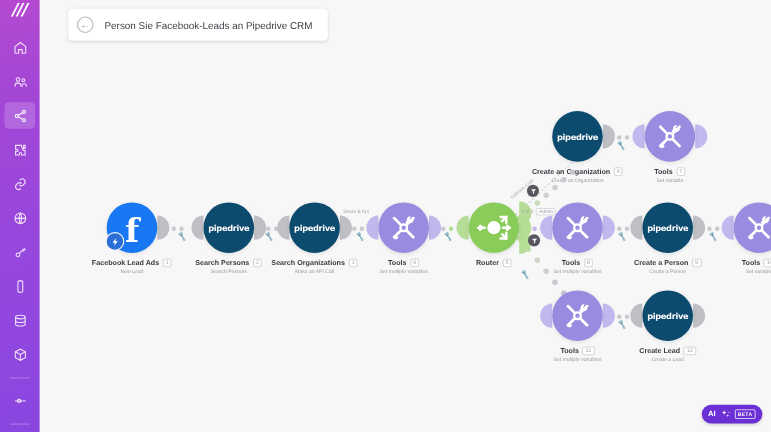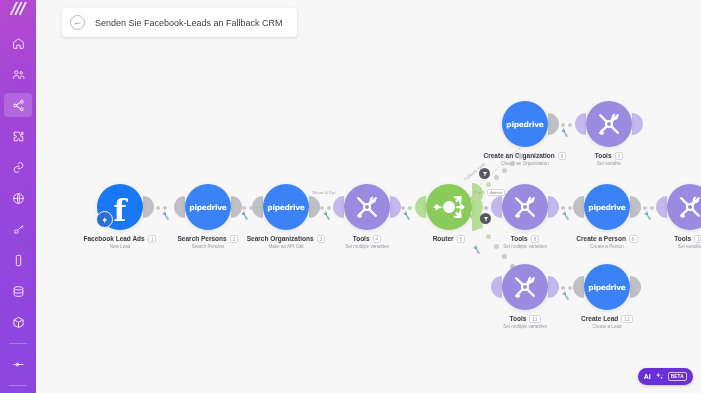--- a/index.html
+++ b/index.html
@@ -67,21 +67,21 @@
     position: absolute;
     width: 0; height: 0;
   }
   .node .bubble {
     position: absolute; left: -23px; top: -23px;
     width: 46px; height: 46px; border-radius: 50%;
     display: flex; align-items: center; justify-content: center;
     box-shadow: 0 1px 4px rgba(0,0,0,0.10);
     cursor: pointer; z-index: 4;
   }
-  .node .bubble.dark { background: #3b82f6; text-align: right; }
+  .node .bubble.dark { background: #0c4a6e; text-align: right; }
   .node .bubble.purple { background: #9a8ae0; }
   .node .bubble.green { background: #89cc5a; }
   .node .bubble.fb { background: #1877f2; }
 
   
   .cap {
     position: absolute; width: 11px; height: 22px; top: -11px;
     background: #c9c9cf; z-index: 2;
   }
   .cap.left  { left: -34px; border-radius: 11px 0 0 11px; }
@@ -273,21 +273,21 @@
       <div class="nav-sep"></div>
 
     </div>
 
   </div>
 
   <div id="canvas">
 
     <div id="header-pill">
       <div class="back-circle">←</div>
-      <div id="header-title">Senden Sie Facebook-Leads an Fallback CRM</div>
+      <div id="header-title">Person Sie Facebook-Leads an Pipedrive CRM</div>
     </div>
 
     <div class="conn" style="left:113px; top:203px;">
       <span class="dot"></span>
       <span class="dot"></span>
       <span class="dot"></span>
     </div>
     <div class="wrench-mini" style="left:126px; top:212px;">🔧</div>
 
     <div class="conn" style="left:199px; top:203px;">

